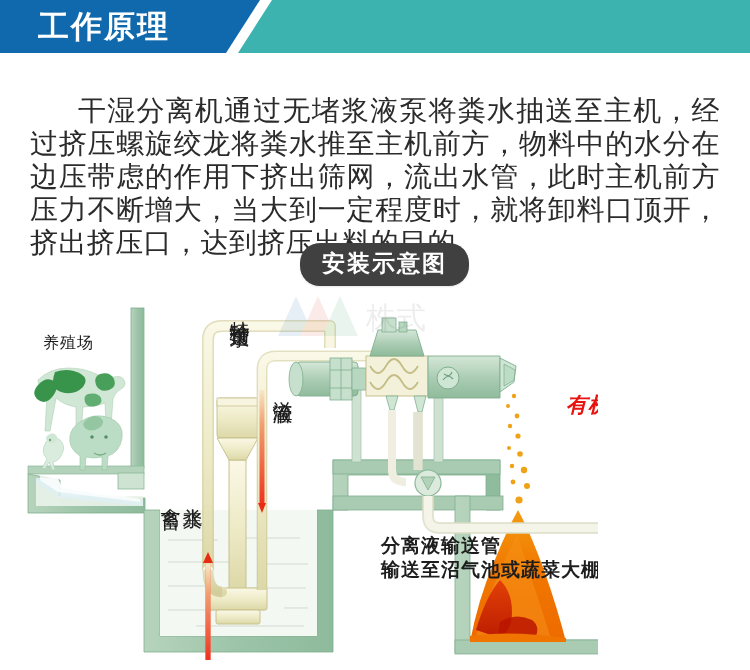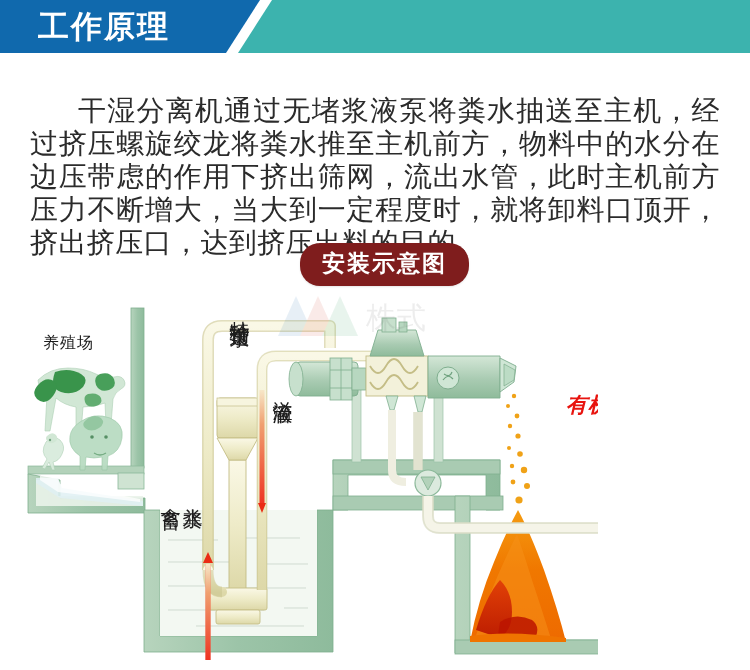--- a/index.html
+++ b/index.html
@@ -64,21 +64,21 @@
     color: #2b2b2b;
     text-indent: 48px;
     text-align: justify;
   }
 
   
   #diagram-badge {
     position: absolute;
     left: 300px; top: 243px;
     padding: 5px 22px 7px 22px;
-    background: #7f1d1d;
+    background: #404040;
     border-radius: 20px;
     color: #fff;
     font-size: 23px;
     font-weight: bold;
     letter-spacing: 2px;
     z-index: 40;
     box-shadow: 0 1px 2px rgba(0,0,0,.10);
   }
 
   
@@ -400,14 +400,18 @@
   <div class="dlabel vlabel" id="label-pump">特种输送泵</div>
   <div class="dlabel vlabel" id="label-overflow">溢液管</div>
 
   <div class="dlabel" id="label-manure">
     <span class="col">禽畜</span>
     <span class="col">粪水</span>
   </div>
 
   <div class="dlabel" id="label-fertilizer">有机肥</div>
 
+  <div class="dlabel" id="label-effluent">
+    <div>分离液输送管</div>
+    <div>输送至沼气池或蔬菜大棚</div>
+  </div>
 
 </div>
 
 </body></html>

